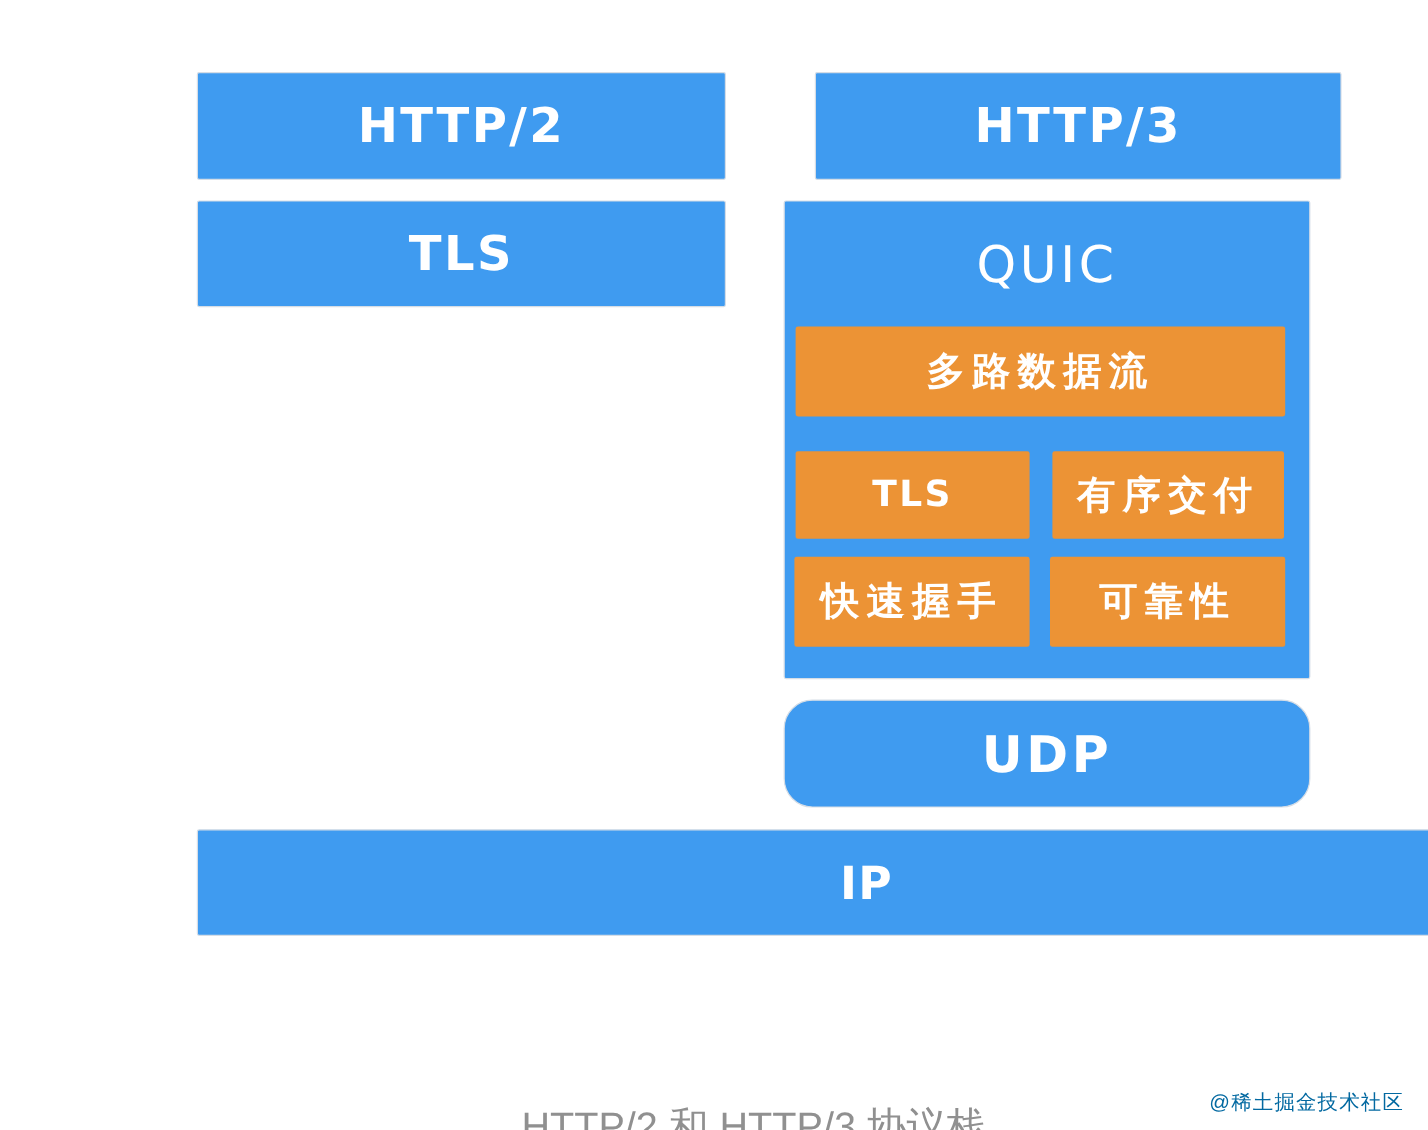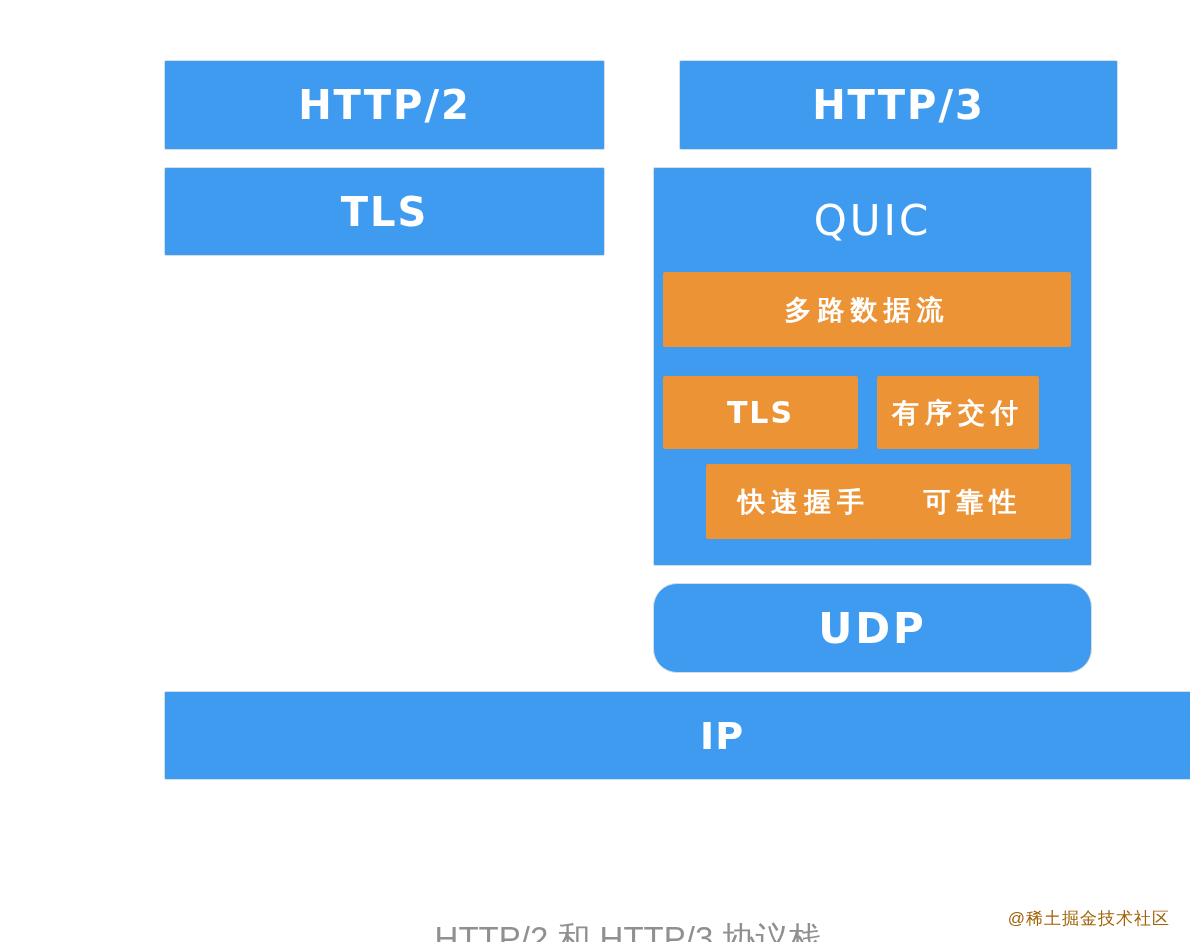--- a/index.html
+++ b/index.html
@@ -27,61 +27,61 @@
     background: #3f9bf0;
     border: 1px solid #d5dde6;
   }
   .orange {
     background: #ec9335;
     border: none;
   }
   .lbl-xl { font-size: 40px; letter-spacing: 2px; }
   .lbl-lg { font-size: 42px; letter-spacing: 3px; }
   .lbl-md { font-size: 30px; letter-spacing: 2px; }
-  .lbl-cn { font-size: 27px; letter-spacing: 6px; }
+  .lbl-cn { font-size: 32px; letter-spacing: 6px; }
 
   
   .http2-box { left: 164px; top: 60px;  width: 441px; height: 90px; }
   .tls-box   { left: 164px; top: 167px; width: 441px; height: 89px; }
   .tcp-box   { left: 164px; top: 271px; width: 441px; height: 404px; }
 
   
   .http3-box { left: 679px; top: 60px;  width: 439px; height: 90px; }
   .quic-box  { left: 653px; top: 167px; width: 439px; height: 399px;
                display: block; }
   .quic-label {
     position: absolute; left: 0; top: 0; width: 100%; height: 104px;
     display: flex; align-items: center; justify-content: center;
     color: #ffffff; font-weight: normal;
   }
   .feat-multiplex   { left: 9px;   top: 104px; width: 408px; height: 75px; }
   .feat-tls         { left: 9px;   top: 208px; width: 195px; height: 73px; }
-  .feat-ordered     { left: 223px; top: 208px; width: 162px; height: 73px; }
-  .feat-handshake   { left: 8px;   top: 296px; width: 196px; height: 75px; margin-left: 44px; }
+  .feat-ordered     { left: 223px; top: 208px; width: 193px; height: 73px; }
+  .feat-handshake   { left: 8px;   top: 296px; width: 196px; height: 75px; }
   .feat-reliability { left: 221px; top: 296px; width: 196px; height: 75px; }
 
   .udp-box { left: 653px; top: 583px; width: 439px; height: 90px; border-radius: 24px; }
   .ip-box  { left: 164px; top: 691px; width: 1116px; height: 89px;
              font-size: 38px; letter-spacing: 1px; }
 
   .caption {
     position: absolute;
     left: 164px; top: 888px; width: 928px;
     text-align: center;
     font-family: "Liberation Sans", sans-serif;
     font-size: 33px;
     color: #909090;
     margin-top: 29px;
   }
   .watermark {
     position: absolute;
     right: 20px; top: 907px;
     font-family: "Liberation Sans", sans-serif;
     font-size: 17px;
-    color: #a16207;
+    color: #0369a1;
     letter-spacing: 1px;
   }
 </style>
 </head>
 <body>
 
 <div class="page">
 
   <div class="box blue http2-box lbl-xl">
     <span>HTTP/2</span>

